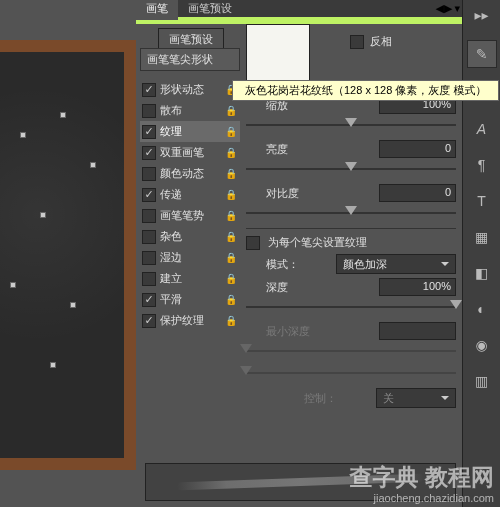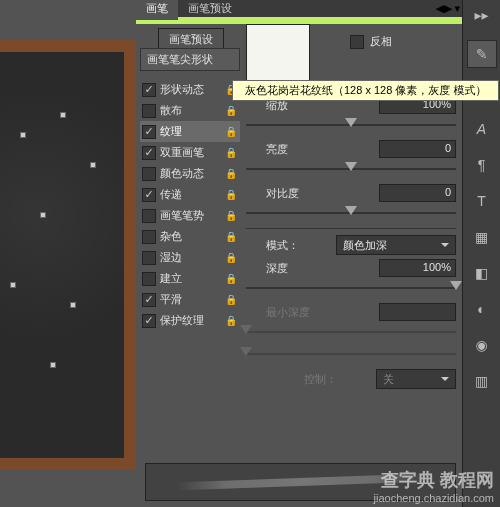--- a/index.html
+++ b/index.html
@@ -37,21 +37,21 @@
 .divider { height: 1px; background: #333; margin: 6px 0; }
 .dropdown { margin-left: auto; width: 120px; height: 20px; background: #3a3a3a; border: 1px solid #222; color: #e0e0e0; padding: 2px 6px; display: flex; align-items: center; justify-content: space-between; cursor: pointer; }
 .dropdown .arr { border-top-color: #ccc; }
 .right-rail { position: absolute; right: 0; top: 0; width: 38px; bottom: 0; background: #3f3f3f; border-left: 1px solid #222; display: flex; flex-direction: column; align-items: center; padding-top: 4px; gap: 14px; }
 .rail-btn { width: 30px; height: 28px; background: #4a4a4a; border: 1px solid #2a2a2a; display: flex; align-items: center; justify-content: center; color: #bbb; font-size: 14px; cursor: pointer; }
 .rail-btn.brush-active { background: #5a5a5a; }
 .rail-btn.plain { background: transparent; border: none; height: 22px; }
 .preview { position: absolute; left: 145px; bottom: 6px; right: 44px; height: 38px; background: #424242; border: 1px solid #222; display: flex; align-items: center; justify-content: center; }
 .stroke { width: 80%; height: 8px; background: linear-gradient(90deg, transparent, #999 20%, #aaa 50%, #999 80%, transparent); border-radius: 4px; opacity: 0.5; transform: rotate(-2deg); }
 .watermark { position: absolute; right: 6px; bottom: 2px; color: rgba(255,255,255,0.6); text-align: right; font-size: 13px; line-height: 1.2; z-index: 20; }
-.watermark .big { font-size: 18px; font-weight: bold; }
+.watermark .big { font-size: 23px; font-weight: bold; }
 </style>
 </head>
 <body>
 
 <div class="chalkboard">
   <div class="chalk-sq" style="left:20px;top:80px"></div>
   <div class="chalk-sq" style="left:60px;top:60px"></div>
   <div class="chalk-sq" style="left:90px;top:110px"></div>
   <div class="chalk-sq" style="left:40px;top:160px"></div>
   <div class="chalk-sq" style="left:10px;top:230px"></div>
@@ -164,20 +164,24 @@
 
   <div class="ctrl-row">
     <span class="ctrl-lbl">对比度</span>
     <span class="val-box">0</span>
   </div>
   <div class="slider">
       <div class="thumb" style="left:50%"></div>
     </div>
 
   <div class="divider"></div>
+  <div class="ctrl-row">
+    <span class="checkbox"></span>
+    <span>为每个笔尖设置纹理</span>
+  </div>
 
   <div class="ctrl-row">
     <span class="ctrl-lbl">模式：</span>
     <span class="dropdown">
       <span>颜色加深</span>
         <span class="arrow arr"></span>
     </span>
   </div>
 
   <div class="ctrl-row">

